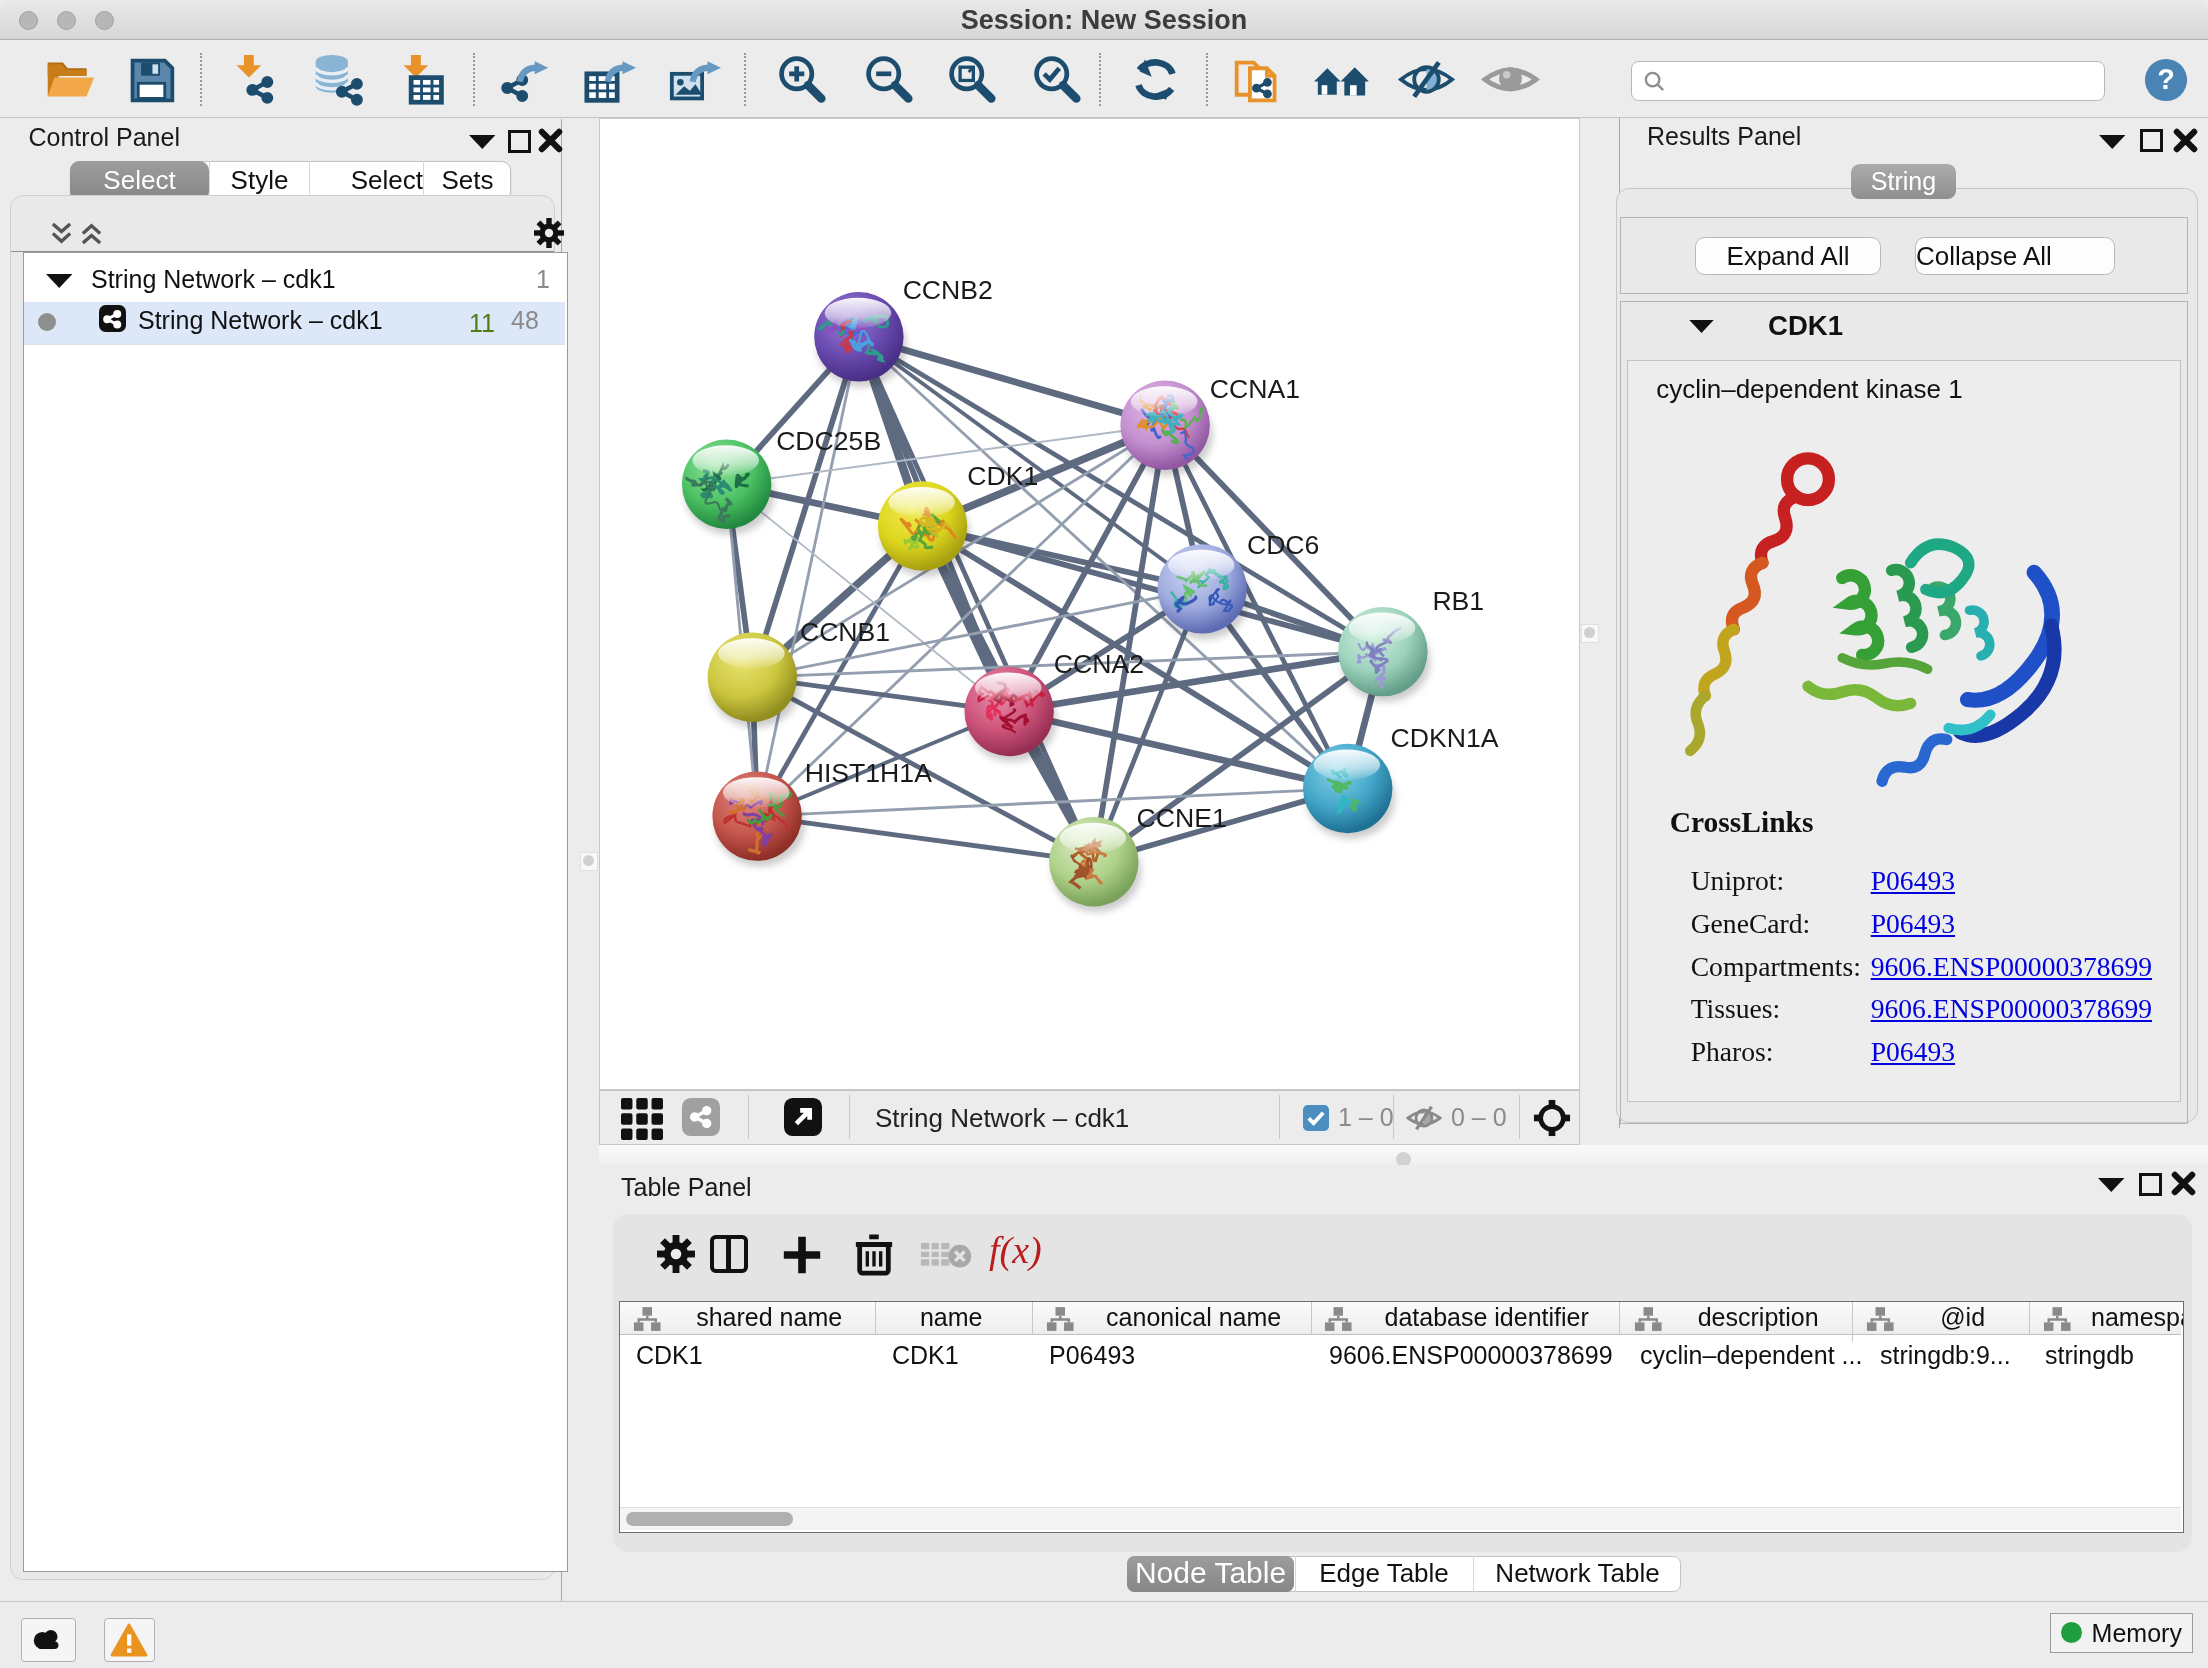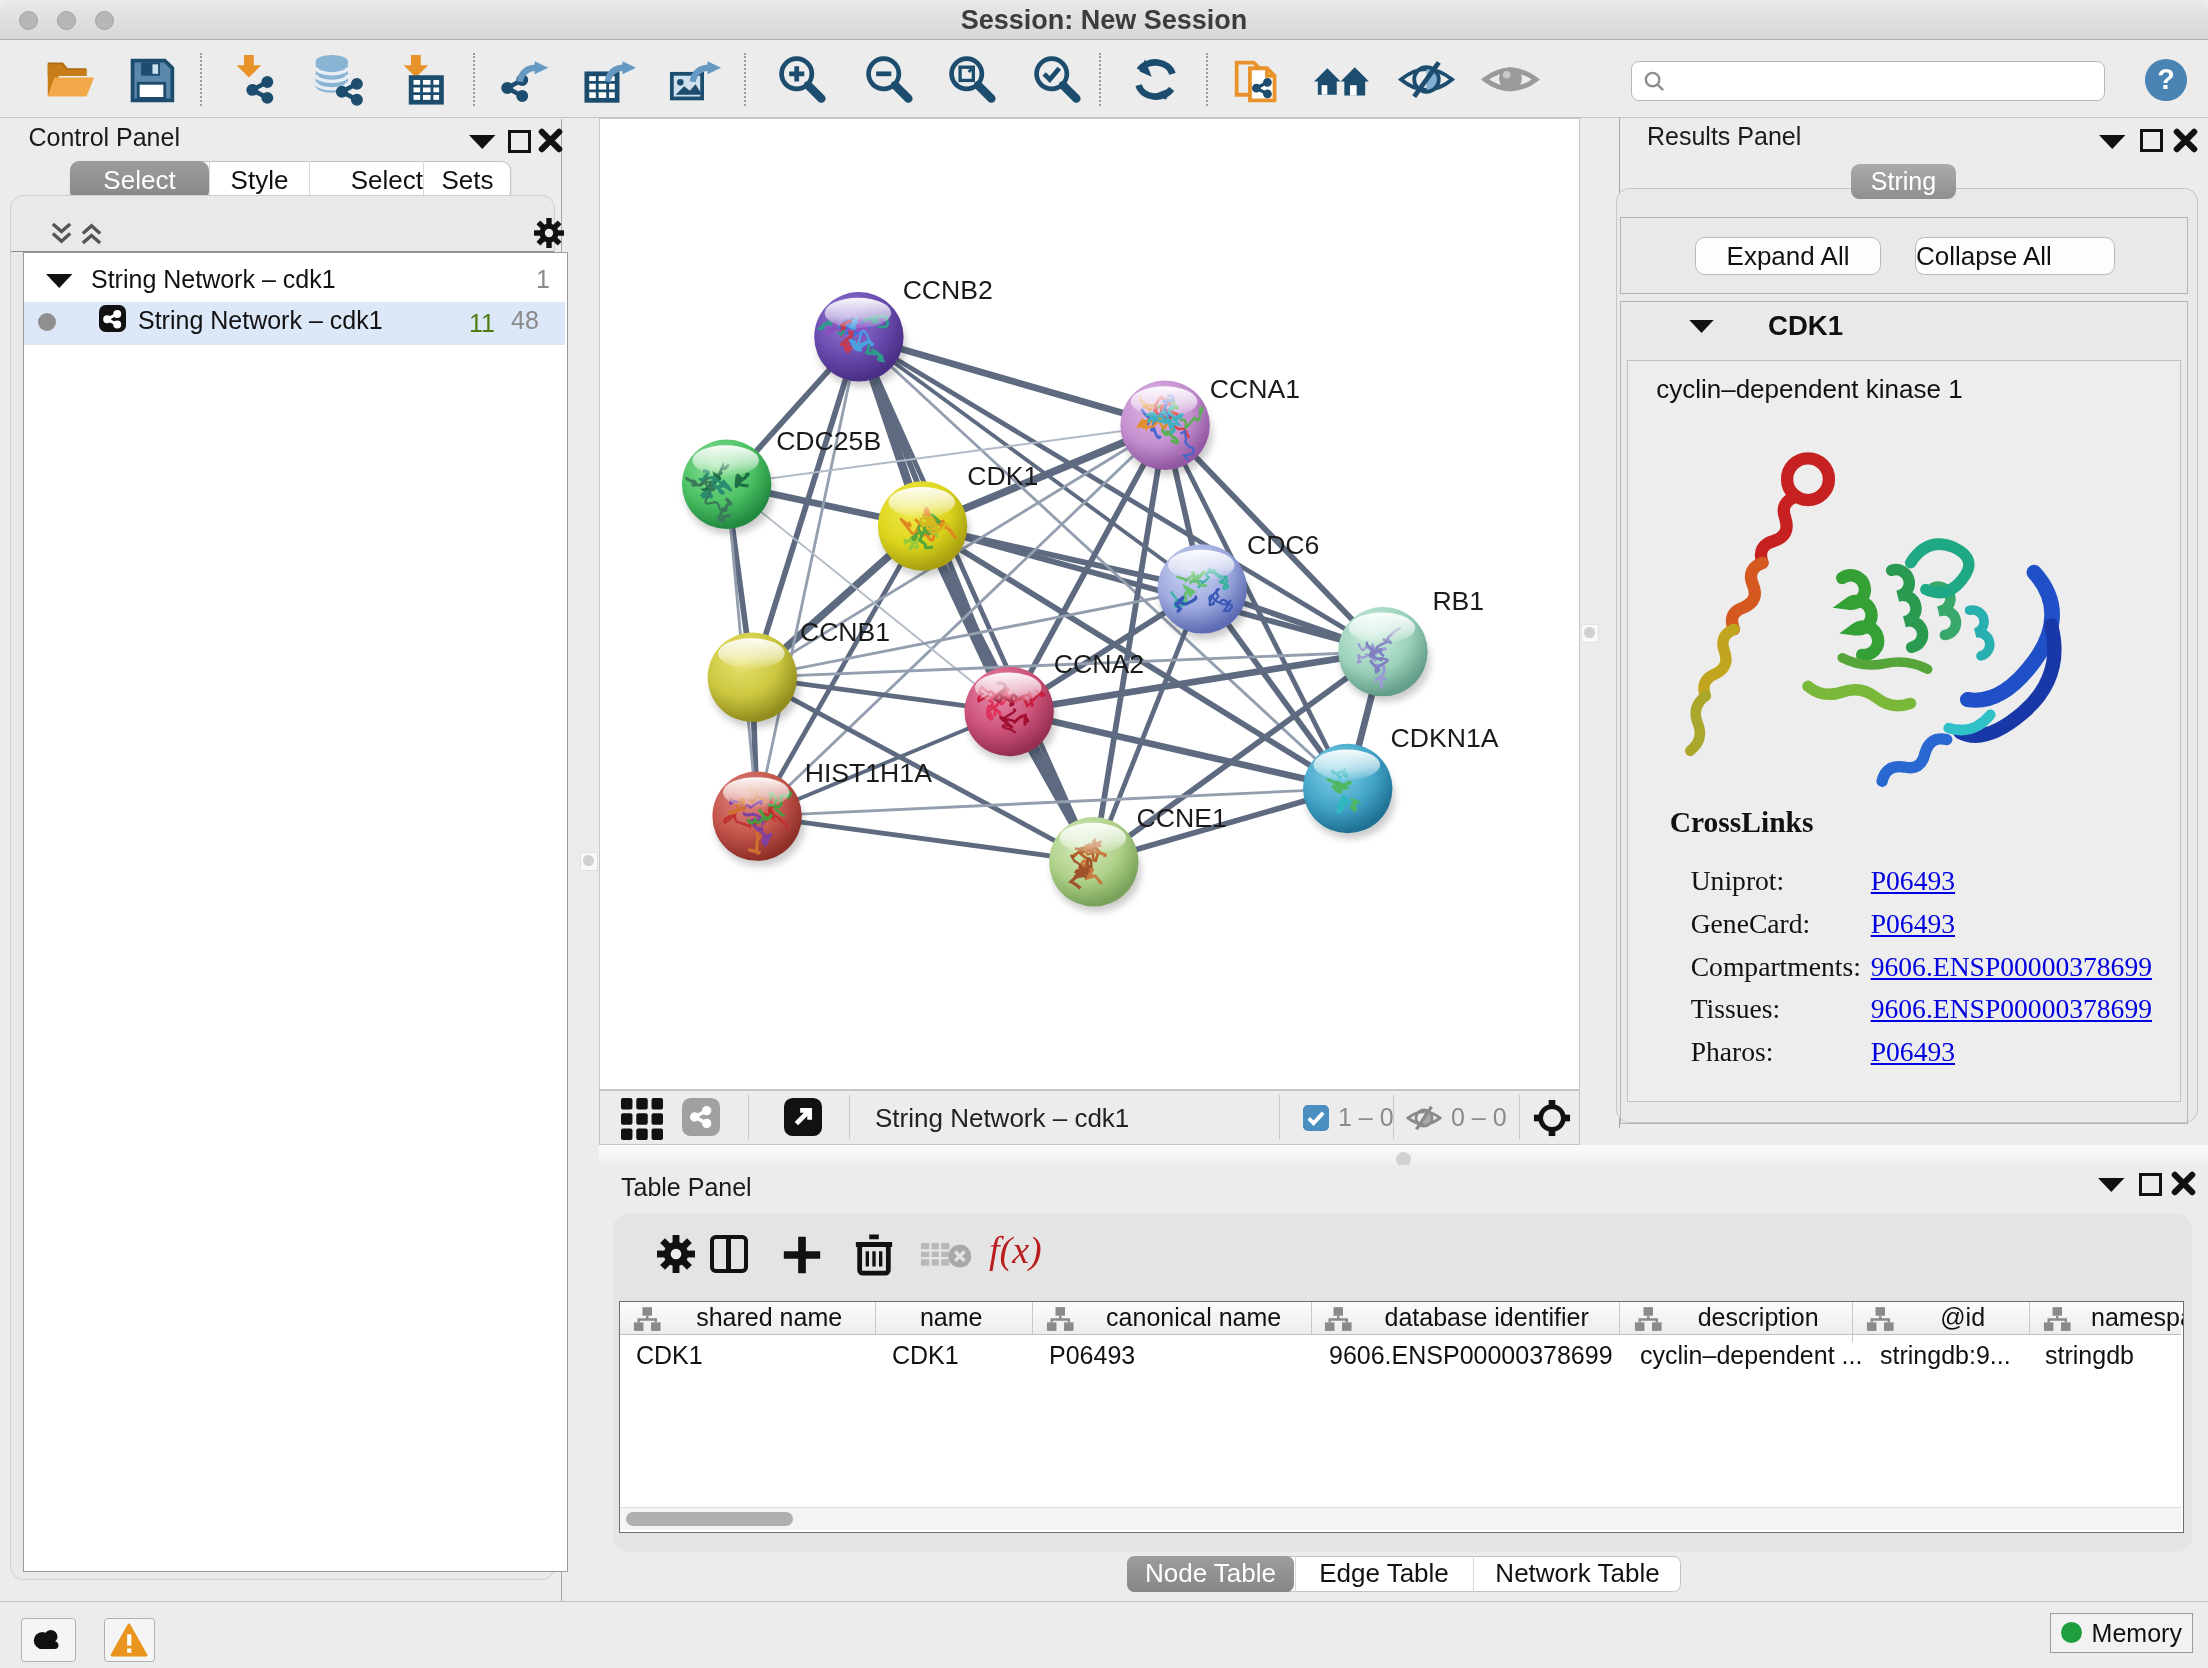--- a/index.html
+++ b/index.html
@@ -774,21 +774,21 @@
       <div class="abs" style="left:429px;top:39px;font-size:25px;white-space:nowrap">P06493</div>
       <div class="abs" style="left:709px;top:39px;font-size:25px;white-space:nowrap">9606.ENSP00000378699</div>
       <div class="abs" style="left:1020px;top:39px;font-size:25px;white-space:nowrap">cyclin–dependent ...</div>
       <div class="abs" style="left:1260px;top:39px;font-size:25px;white-space:nowrap">stringdb:9...</div>
       <div class="abs" style="left:1425px;top:39px;font-size:25px;white-space:nowrap">stringdb</div>
       <div class="abs" style="left:0;top:205px;width:1561px;height:23px;background:#f4f4f4;border-top:1px solid #ddd">
         <div class="abs" style="left:5.7px;top:3.8px;width:167px;height:14.3px;background:#b0b0b0;border-radius:7.6px"></div>
       </div>
     </div>
     <div class="abs" style="left:528px;top:391px;height:36px;width:554px;background:#fff;border:1px solid #c2c2c2;border-radius:7.6px"></div>
-    <div class="abs" style="left:528px;top:391px;width:167px;height:36px;border-radius:7.6px;background:linear-gradient(#9d9d9d,#868686);color:#fff;text-align:center;line-height:34px;font-size:26px">Node Table</div>
+    <div class="abs" style="left:528px;top:391px;width:167px;height:36px;border-radius:7.6px;background:linear-gradient(#9d9d9d,#868686);color:#fff;text-align:center;line-height:34px;font-size:30px">Node Table</div>
     <div class="abs" style="left:696px;top:391px;width:177px;height:36px;text-align:center;line-height:34px;font-size:26px;border-left:1px solid #d8d8d8">Edge Table</div>
     <div class="abs" style="left:874px;top:391px;width:208px;height:36px;text-align:center;line-height:34px;font-size:26px;border-left:1px solid #d8d8d8">Network Table</div>
   </div>
 <div class="abs" style="left:0;top:1601px;width:2208px;height:68px;background:#ececec;border-top:1.9px solid #c4c4c4">
     <div class="abs" style="left:21px;top:16px;width:55px;height:44px;background:#f5f5f5;border:1.9px solid #b0b0b0;border-radius:3.8px">
       <svg width="36" height="27" viewBox="0 0 38 28" style="position:absolute;left:7.6px;top:6.7px">
         <circle cx="13" cy="15" r="9" fill="#111"></circle>
         <circle cx="22" cy="11" r="7" fill="#111"></circle>
         <rect x="8" y="16" width="22" height="8" rx="4" fill="#111"></rect>
       </svg>

